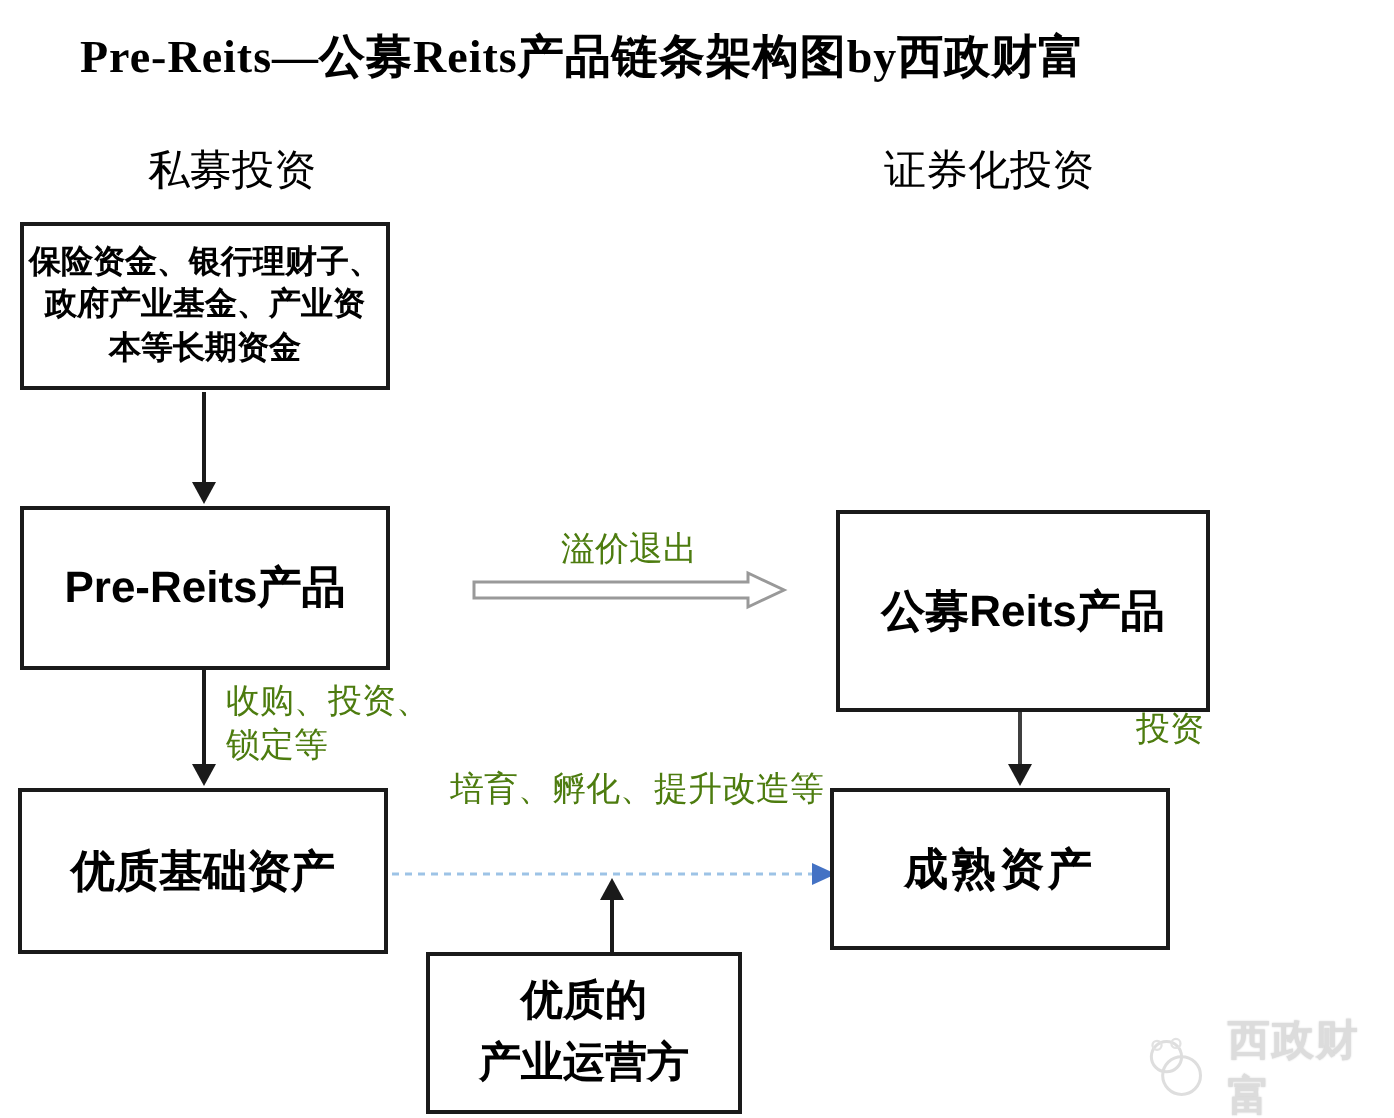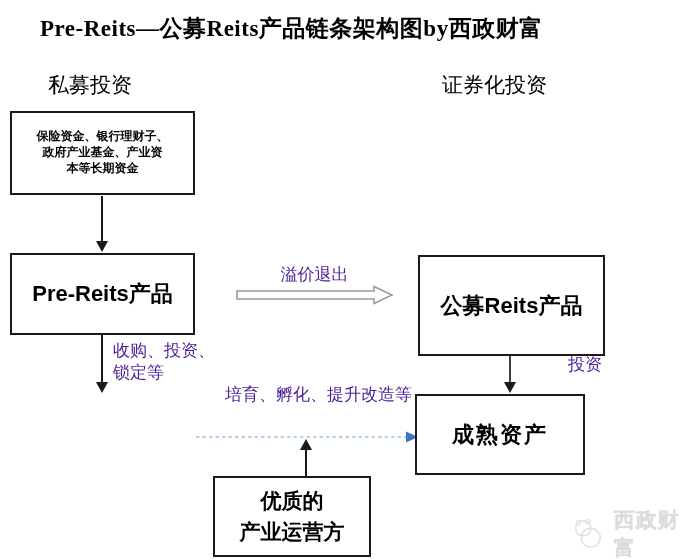--- a/index.html
+++ b/index.html
@@ -22,50 +22,50 @@
     letter-spacing: 0.5px;
     white-space: nowrap;
   }
   .col-header {
     position: absolute;
     font-family: "Liberation Serif", "DejaVu Serif", serif;
     font-size: 21px;
     color: #000;
     white-space: nowrap;
   }
-  .col-header.left  { left: 48px;  top: 71px; }
+  .col-header.left  { left: 74px;  top: 71px; }
   .col-header.right { left: 442px; top: 71px; }
 
   .box {
     position: absolute;
     box-sizing: border-box;
     border: 2px solid #1a1a1a;
     background: #ffffff;
     display: flex;
     align-items: center;
     justify-content: center;
     text-align: center;
     font-family: "Liberation Sans", "DejaVu Sans", sans-serif;
     font-weight: bold;
     color: #000;
   }
   .box .txt { white-space: pre-line; }
 
-  .box.funding   { left: 10px;  top: 111px; width: 185px; height: 84px; font-size: 12px; line-height: 1.32; }
+  .box.funding   { left: 10px;  top: 111px; width: 185px; height: 84px; font-size: 16px; line-height: 1.32; }
   .box.pre       { left: 10px;  top: 253px; width: 185px; height: 82px; font-size: 22px; align-items: center; }
   .box.public    { left: 418px; top: 255px; width: 187px; height: 101px; font-size: 22px; }
   .box.quality   { left: 9px;   top: 394px; width: 185px; height: 83px; font-size: 22px; }
   .box.mature    { left: 415px; top: 394px; width: 170px; height: 81px; font-size: 22px; letter-spacing: 2px; }
   .box.operator  { left: 213px; top: 476px; width: 158px; height: 81px; font-size: 21px; line-height: 1.45; }
 
   .flow-label {
     position: absolute;
     font-family: "Liberation Serif", "DejaVu Serif", serif;
     font-size: 17px;
-    color: #4c1d95;
+    color: #4d7c0f;
     white-space: pre-line;
     line-height: 1.3;
   }
   .lbl-premium   { left: 237px; top: 264px; width: 155px; text-align: center; }
   .lbl-acquire   { left: 113px; top: 340px; }
   .lbl-invest    { left: 520px; top: 354px; margin-left: 48px; }
   .lbl-cultivate { left: 212px; top: 384px; width: 200px; text-align: right; }
 
   svg.arrows {
     position: absolute;
@@ -139,20 +139,23 @@
   </div>
 
   <div class="box pre">
     <span class="txt">Pre-Reits产品</span>
   </div>
 
   <div class="box public">
     <span class="txt">公募Reits产品</span>
   </div>
 
+  <div class="box quality">
+    <span class="txt">优质基础资产</span>
+  </div>
 
   <div class="box mature">
     <span class="txt">成熟资产</span>
   </div>
 
   <div class="box operator">
     <span class="txt">优质的
 产业运营方</span>
   </div>
 

